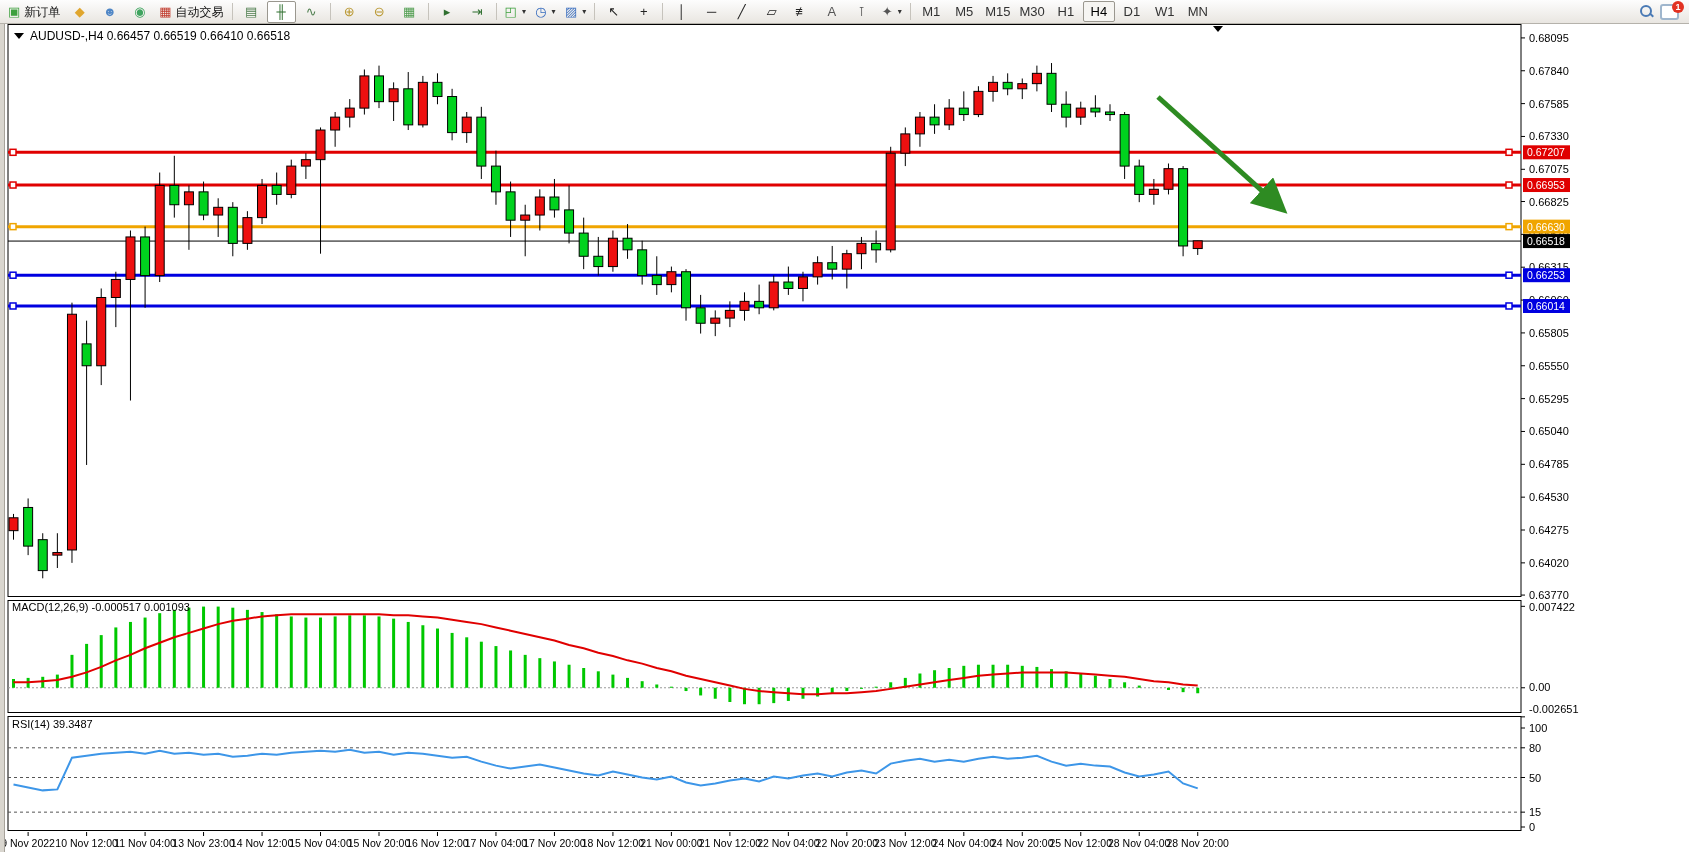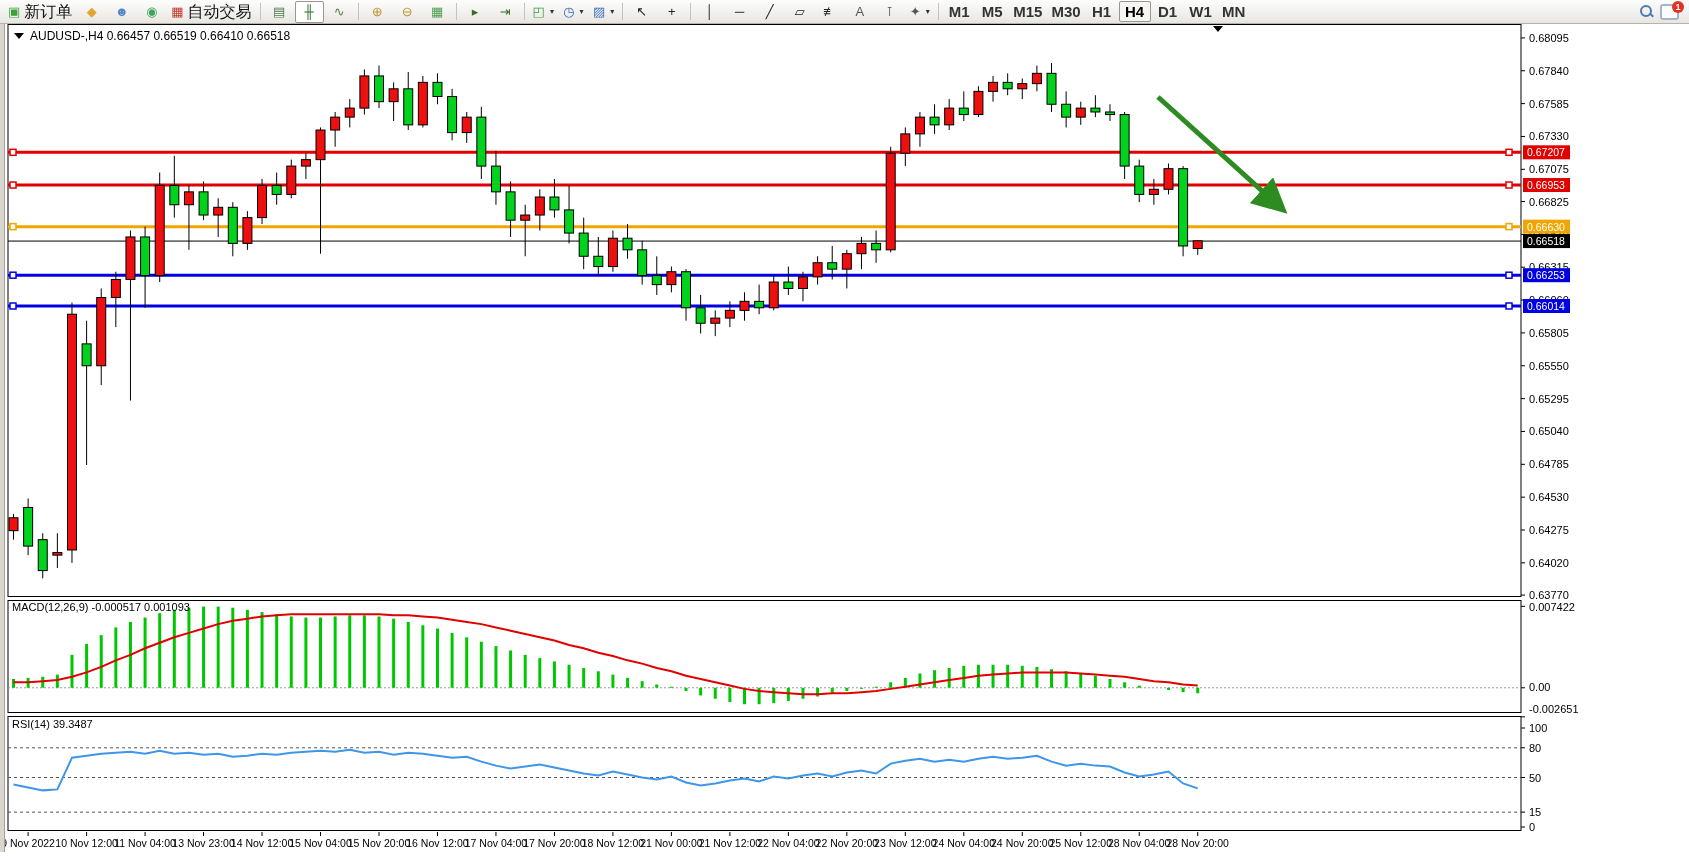--- a/index.html
+++ b/index.html
@@ -5,25 +5,25 @@
   html,body{margin:0;padding:0;background:#ffffff;width:1689px;height:858px;overflow:hidden;
     font-family:"Liberation Sans",sans-serif;}
   
   .toolbar{height:24px;background:linear-gradient(#fdfdfd,#e9e6e1);border-bottom:1px solid #b5b2ab;
     display:flex;align-items:center;padding:0 4px;gap:1px;box-sizing:border-box;}
   .tb-btn{height:20px;min-width:21px;display:flex;align-items:center;justify-content:center;
     font-size:13px;line-height:18px;border:1px solid transparent;border-radius:2px;padding:0 3px;gap:4px;
     cursor:default;user-select:none;}
   .tb-btn.active{background:#ffffff;border-color:#9a978f;}
   .tb-glyph{font-size:13px;}
-  .tb-label{font-size:16px;color:#111;}
+  .tb-label{font-size:12px;color:#111;}
   .tb-sep{width:1px;height:17px;background:#c6c3bc;margin:0 3px;flex:none;}
   .dd-arrow{font-size:8px;color:#333;margin-left:1px;}
   .tf-btn{height:19px;min-width:24px;display:flex;align-items:center;justify-content:center;
-    font-size:15px;font-weight:bold;color:#333;border:1px solid transparent;border-radius:2px;padding:0 3px;}
+    font-size:13px;font-weight:normal;color:#333;border:1px solid transparent;border-radius:2px;padding:0 3px;}
   .tf-btn.active{background:#f6f5f2;border-color:#9a978f;color:#000;}
   .tb-right{margin-left:auto;display:flex;align-items:center;gap:6px;padding-right:6px;}
   .search-ico{width:15px;height:15px;position:relative;}
   .search-ico .lens{position:absolute;left:1px;top:1px;width:8px;height:8px;border:2px solid #4a7ab5;border-radius:50%;}
   .search-ico .handle{position:absolute;left:10px;top:10px;width:5px;height:2px;background:#4a7ab5;transform:rotate(45deg);}
   .chat-ico{width:15px;height:12px;border:2px solid #9fb6cd;border-radius:3px;position:relative;background:#fff;}
   .badge{position:absolute;right:-7px;top:-5px;background:#e23222;color:#fff;border-radius:50%;
     font-size:9px;width:12px;height:12px;line-height:12px;text-align:center;font-weight:bold;}
   
   .chart-wrap{position:relative;width:1689px;height:834px;background:#ffffff;}

